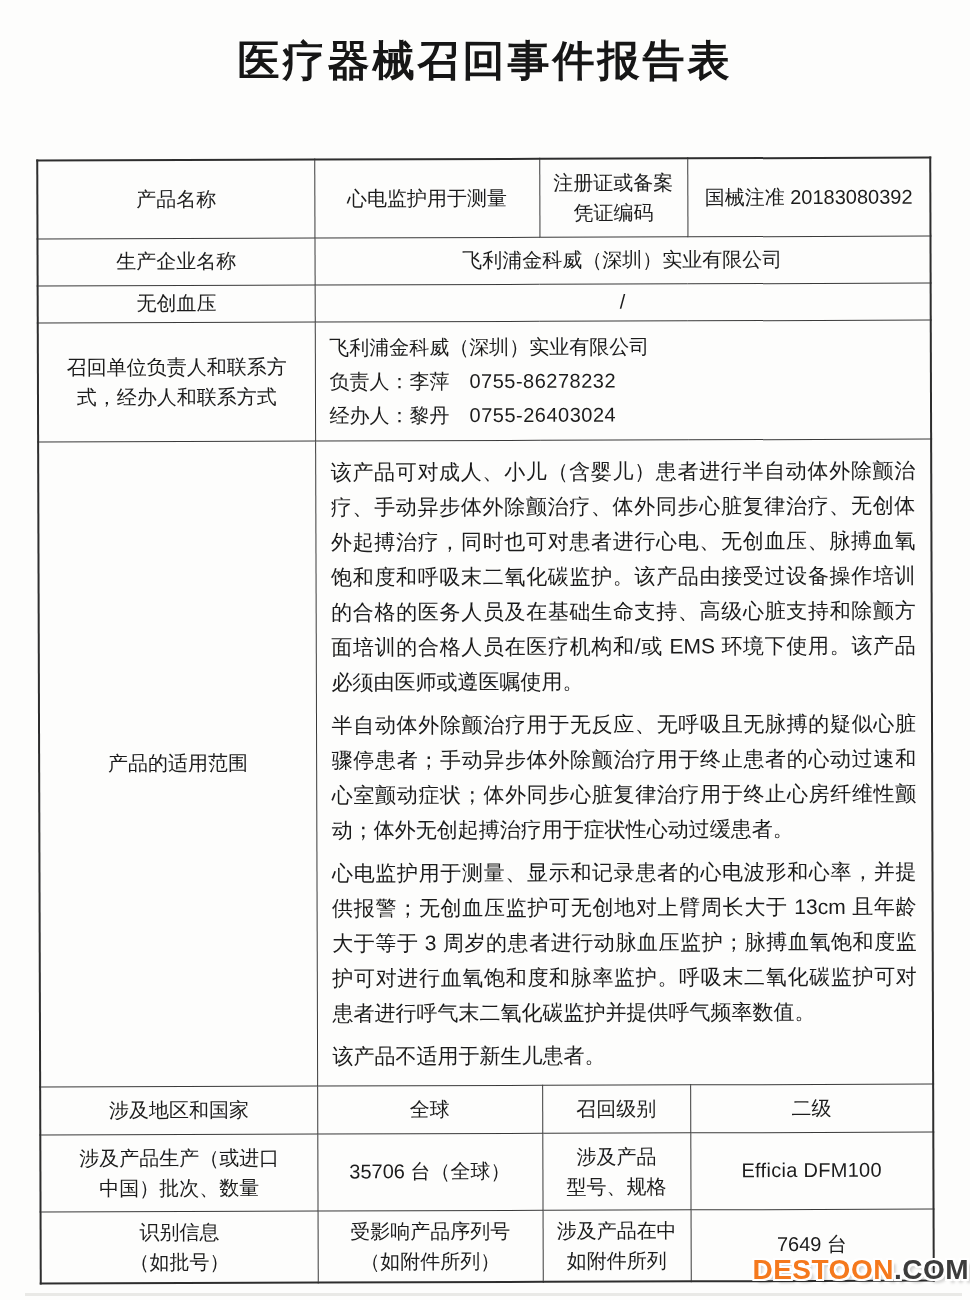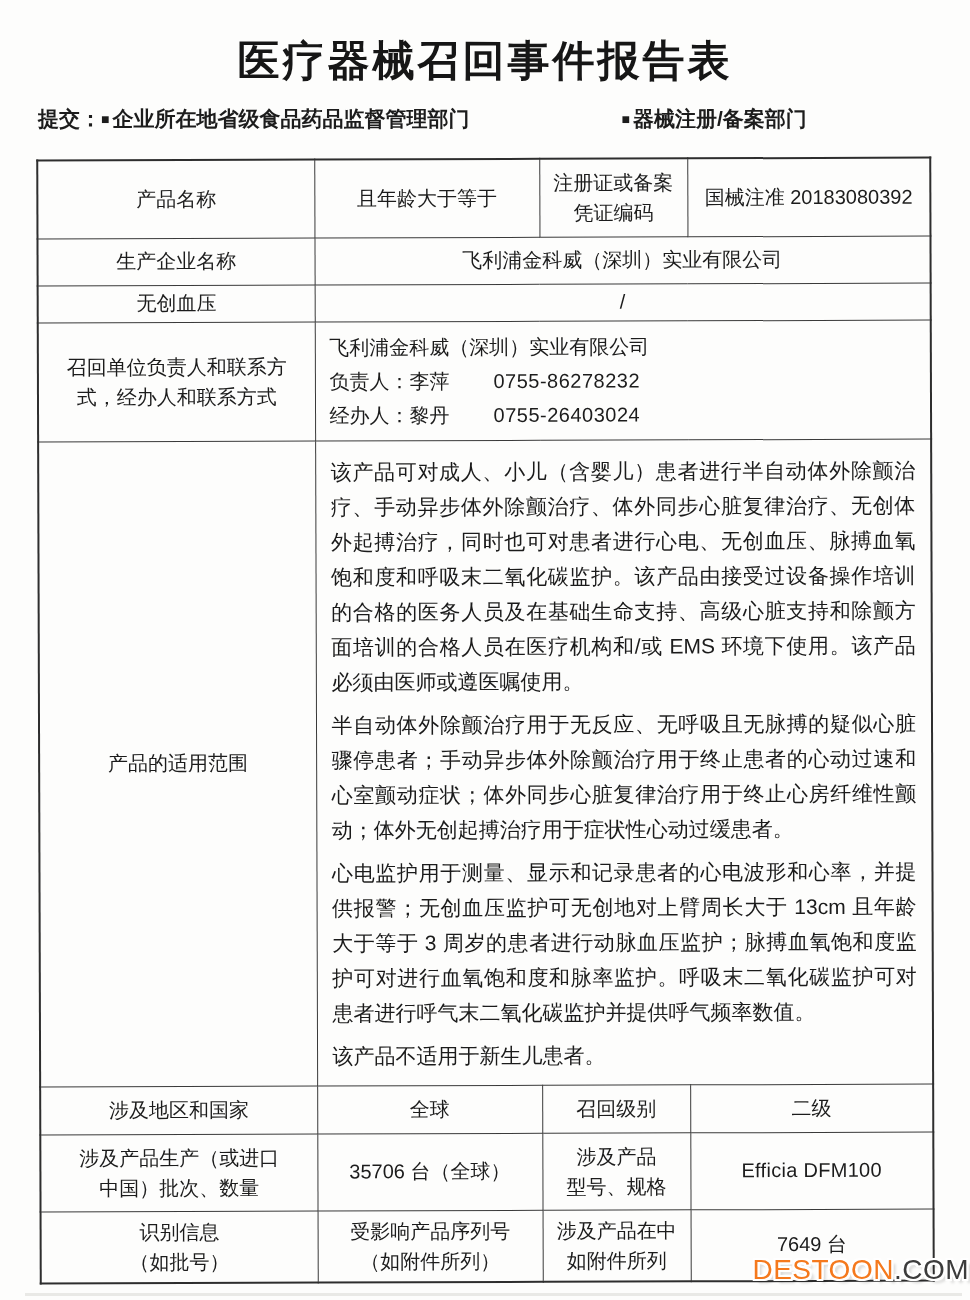--- a/index.html
+++ b/index.html
@@ -76,42 +76,42 @@
   .doc-table tr.r5 td { height: 645px; }
   .doc-table tr.r6 td { height: 48px; margin-top: 26px; }
   .doc-table tr.r7 td { height: 77px; }
   .doc-table tr.r8 td { height: 72px; }
   td.c { text-align: center; }
   td.lbl { text-align: center; }
   td.lbl div { line-height: 1.5; }
   
   td.contact-cell { padding: 8px 14px; vertical-align: middle; }
   td.contact-cell .cline { line-height: 34px; white-space: nowrap; }
-  td.contact-cell .phone { margin-left: 44px; letter-spacing: 0.5px; }
+  td.contact-cell .phone { margin-left: 20px; letter-spacing: 0.5px; }
   
   td.scope-cell {
     vertical-align: top;
     padding: 13px 15px 6px 15px;
   }
   td.scope-cell p {
     font-size: 21px;
     line-height: 35px;
     text-align: justify;
     margin: 0 0 8px 0;
     color: #1b1b1b;
   }
   td.scope-cell p:last-child { margin-bottom: 0; }
   .latin { letter-spacing: 0.3px; }
   
   .watermark {
     position: absolute;
     top: 1254px;
     right: 1px;
     font-size: 28px;
-    font-weight: 400;
+    font-weight: 700;
     letter-spacing: 0.5px;
     white-space: nowrap;
     text-shadow:
       -2px -2px 0 #ffffff, 2px -2px 0 #ffffff,
       -2px  2px 0 #ffffff, 2px  2px 0 #ffffff,
        0   -2px 0 #ffffff, 0    2px 0 #ffffff,
       -2px  0   0 #ffffff, 2px  0   0 #ffffff,
        4px  4px 3px rgba(0,0,0,0.18);
     margin-left: 28px;
   }
@@ -125,36 +125,33 @@
     background: #e9e9e6;
   }
 </style>
 </head>
 <body>
 
 <div class="page">
 
   <div class="doc-title">医疗器械召回事件报告表</div>
 
-  <div class="submit-line">
-    <span class="submit-label">提交：</span><span class="opt"><span class="sq">■</span><span>企业所在地省级食品药品监督管理部门</span></span><span class="opt opt2"><span class="sq">■</span><span>器械注册/备案部门</span></span>
-  </div>
 
   <table class="doc-table">
     <colgroup>
       <col style="width:277px">
       <col style="width:225px">
       <col style="width:148px">
       <col style="width:243px">
     </colgroup>
 
     <tbody>
         <tr class="r1">
       <td class="lbl">产品名称</td>
-      <td class="c">且年龄大于等于</td>
+      <td class="c">心电监护用于测量</td>
       <td class="lbl">
         <div>注册证或备案</div>
         <div>凭证编码</div>
       </td>
       <td class="c">国械注准 20183080392</td>
     </tr>
 
     <tr class="r2">
       <td class="lbl">生产企业名称</td>
       <td class="c" colspan="3">飞利浦金科威（深圳）实业有限公司</td>

